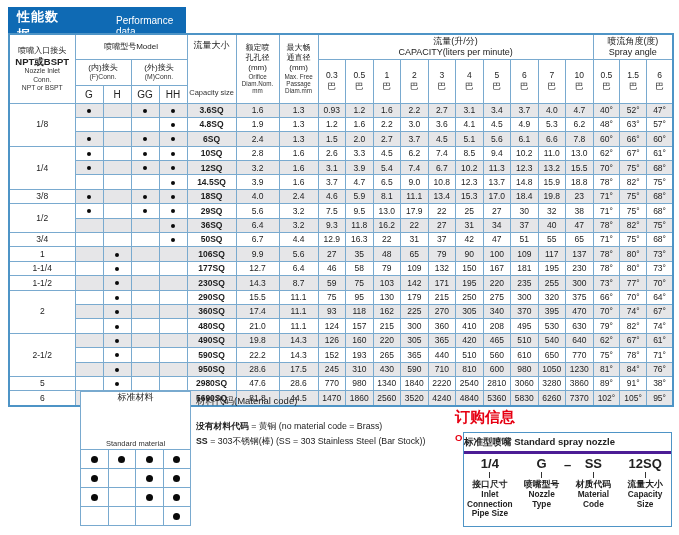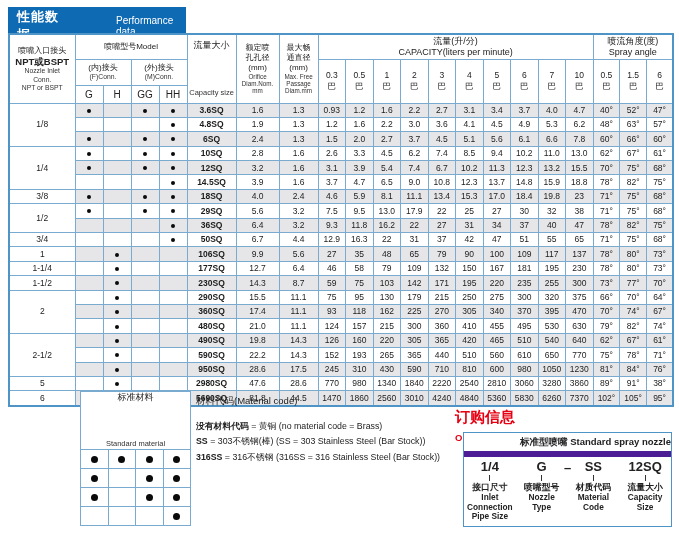--- a/index.html
+++ b/index.html
@@ -55,22 +55,22 @@
   .code-line  { font-size:8.8px; line-height:15.3px; }
   .code-line b { font-weight:bold; }
 
   
   .order-title { position:absolute; left:455px; top:408px; display:flex; align-items:baseline; gap:5px;flex-direction:column; }
   .order-title-zh { color:#e60012; font-weight:bold; font-size:15px; }
   .order-title-en { color:#e60012; font-weight:bold; font-size:9.5px; }
 
   .order-box { position:absolute; left:463px; top:432px; width:209px; height:95px;
                border:1.5px solid #4e94c6; box-sizing:border-box; background:#fff; }
-  .order-box-header { text-align:right; font-size:9.5px; font-weight:bold;
-               padding:3px 0 2px; border-bottom:6px solid #4c1d95; }
+  .order-box-header { text-align:left; font-size:9.5px; font-weight:bold;
+               padding:3px 0 2px; border-bottom:3px solid #4c1d95; }
   .order-codes { position:relative; display:flex; padding-top:3px; }
   .order-col { flex:1; text-align:center; }
   .order-code { font-weight:bold; font-size:13px; line-height:1.1; }
   .order-tick { width:1px; height:6px; background:#333; margin:1px auto 1px; }
   .order-label-zh { font-weight:bold; font-size:8.8px; line-height:1.2; }
   .order-label-en div { font-weight:bold; font-size:8.3px; line-height:1.18; }
   .order-dash { position:absolute; left:50%; top:3px; transform:translateX(-50%);
                font-weight:bold; font-size:13px; }
 </style>
 </head>
@@ -562,21 +562,21 @@
           <td class="dot-cell"></td>
           <td class="cap-cell">480SQ</td>
           <td>21.0</td>
           <td>11.1</td>
           <td>124</td>
           <td>157</td>
           <td>215</td>
           <td>300</td>
           <td>360</td>
           <td>410</td>
-          <td>455</td>
+          <td>208</td>
           <td>495</td>
           <td>530</td>
           <td>630</td>
           <td>79°</td>
           <td>82°</td>
           <td>74°</td>
         </tr>
         <tr class="odd">
           <td class="inlet-cell" rowspan="3">2-1/2</td>
           <td class="dot-cell"></td>
@@ -672,21 +672,21 @@
           <td class="dot-cell"></td>
           <td class="dot-cell"><span class="dot"></span></td>
           <td class="dot-cell"></td>
           <td class="dot-cell"></td>
           <td class="cap-cell">5690SQ</td>
           <td>81.8</td>
           <td>44.5</td>
           <td>1470</td>
           <td>1860</td>
           <td>2560</td>
-          <td>3010</td>
+          <td>3520</td>
           <td>4240</td>
           <td>4840</td>
           <td>5360</td>
           <td>5830</td>
           <td>6260</td>
           <td>7370</td>
           <td>102°</td>
           <td>105°</td>
           <td>95°</td>
         </tr>
@@ -734,21 +734,20 @@
           <td><span class="mdot"></span></td>
         </tr>
       </tbody>
   </table>
 
   <div class="material-codes">
     <div class="code-title">材料代码(Material code)</div>
     <div>
         <div class="code-line"><b>没有材料代码</b><span> = 黄铜  (no material code = Brass)</span></div>
         <div class="code-line"><b>SS</b><span> = 303不锈钢(棒)  (SS = 303 Stainless Steel (Bar Stock))</span></div>
-        <div class="code-line"><b>316SS</b><span> = 316不锈钢 (316SS = 316 Stainless Steel (Bar Stock))</span></div>
       </div>
   </div>
 
   <div class="order-title">
     <span class="order-title-zh">订购信息</span>
     <span class="order-title-en">Order information</span>
   </div>
 
   <div class="order-box">
     <div class="order-box-header">

